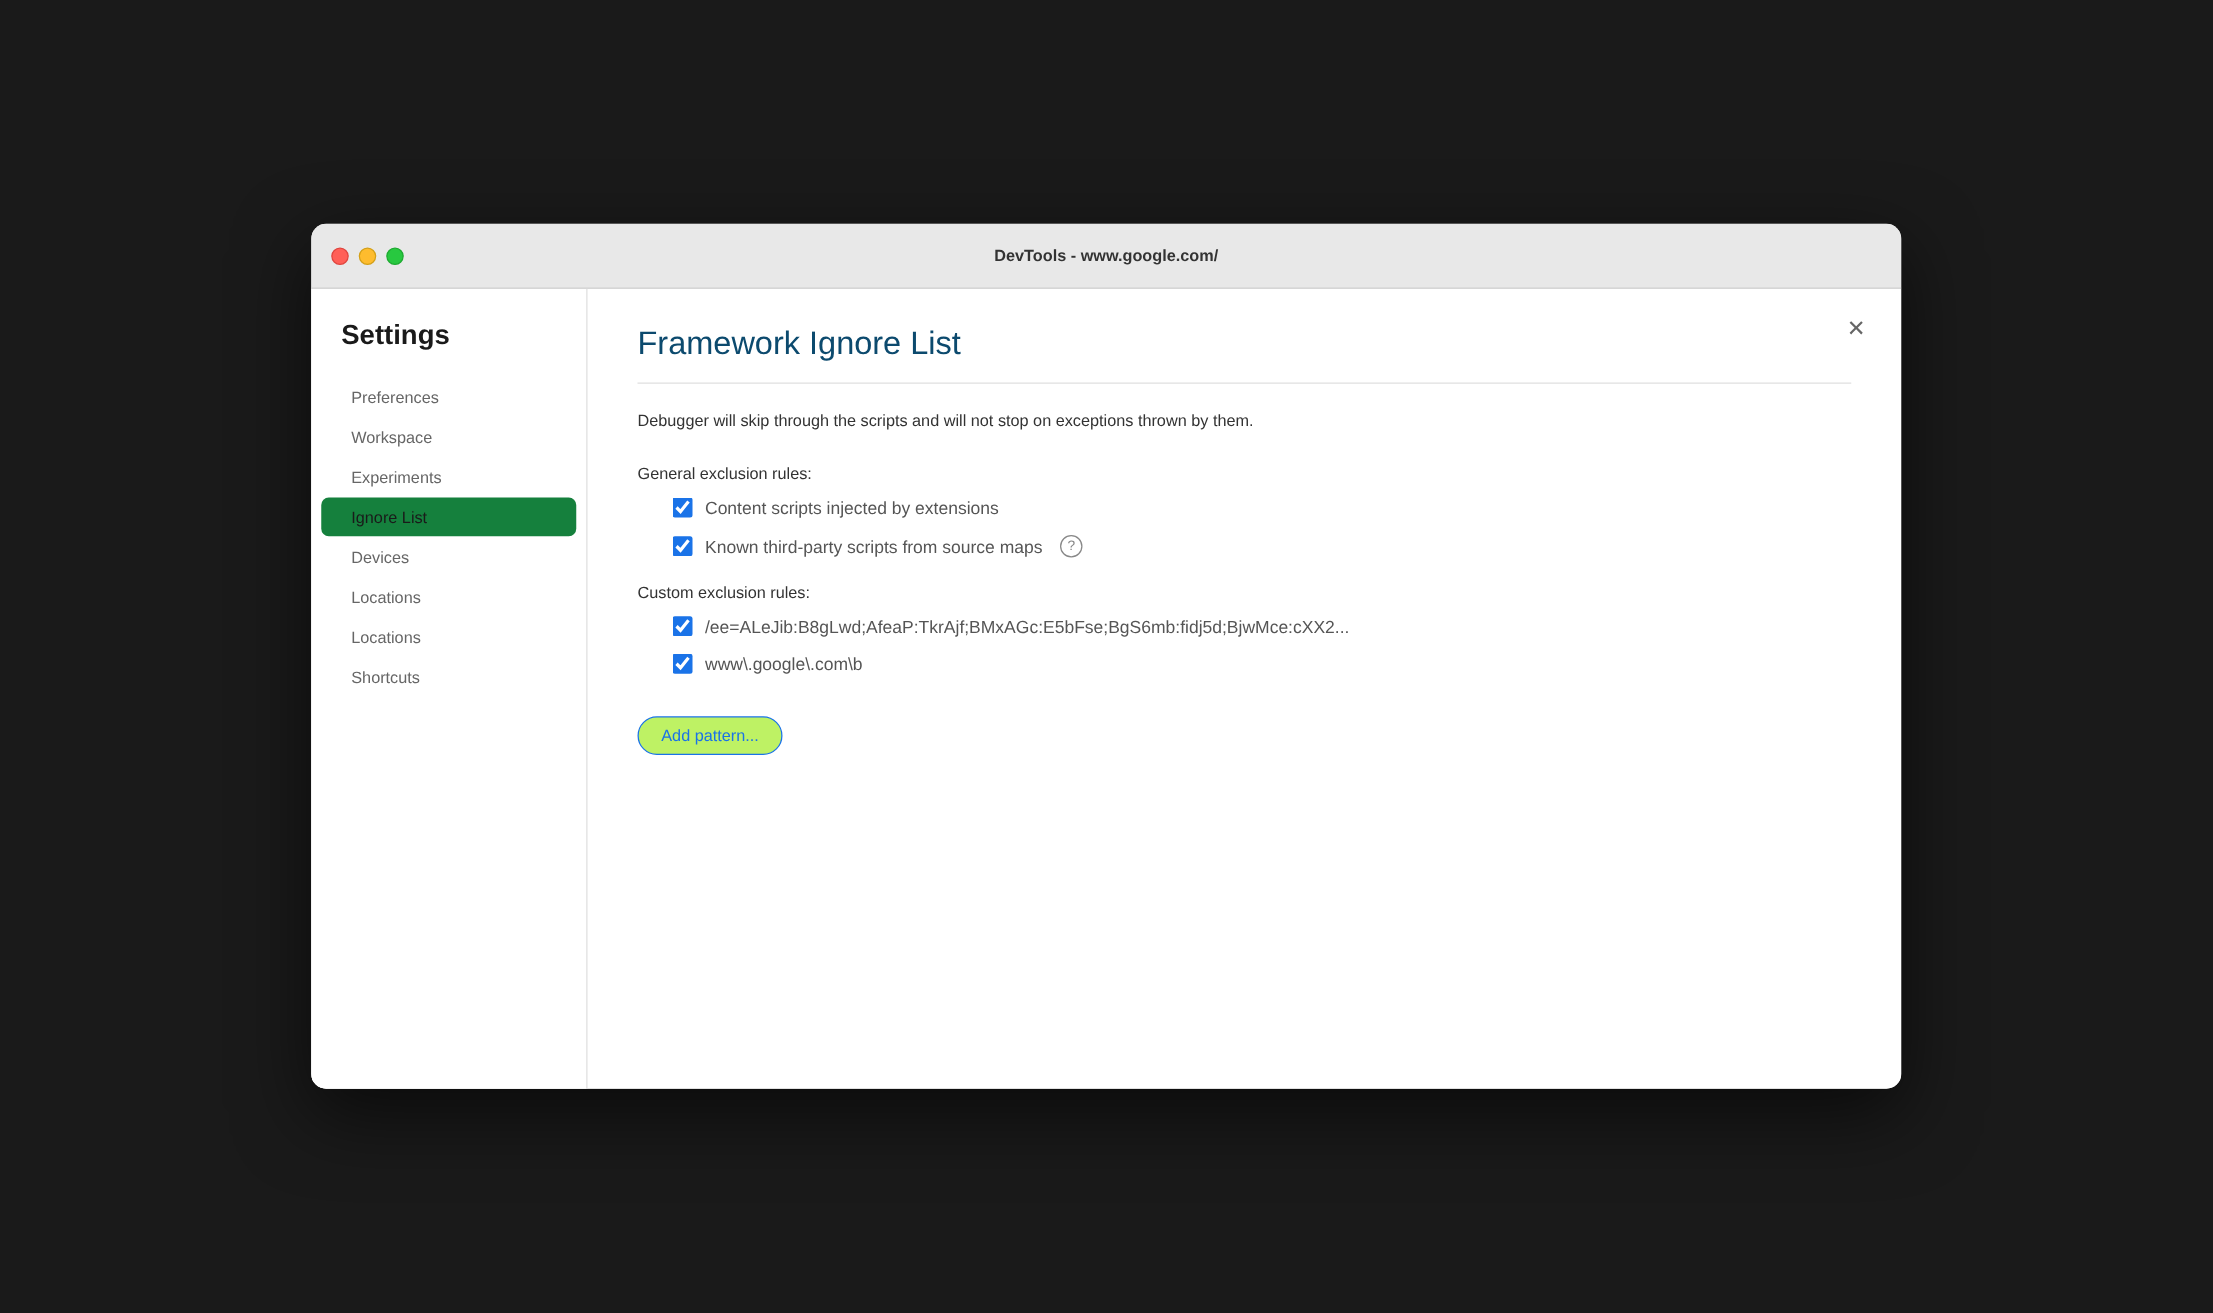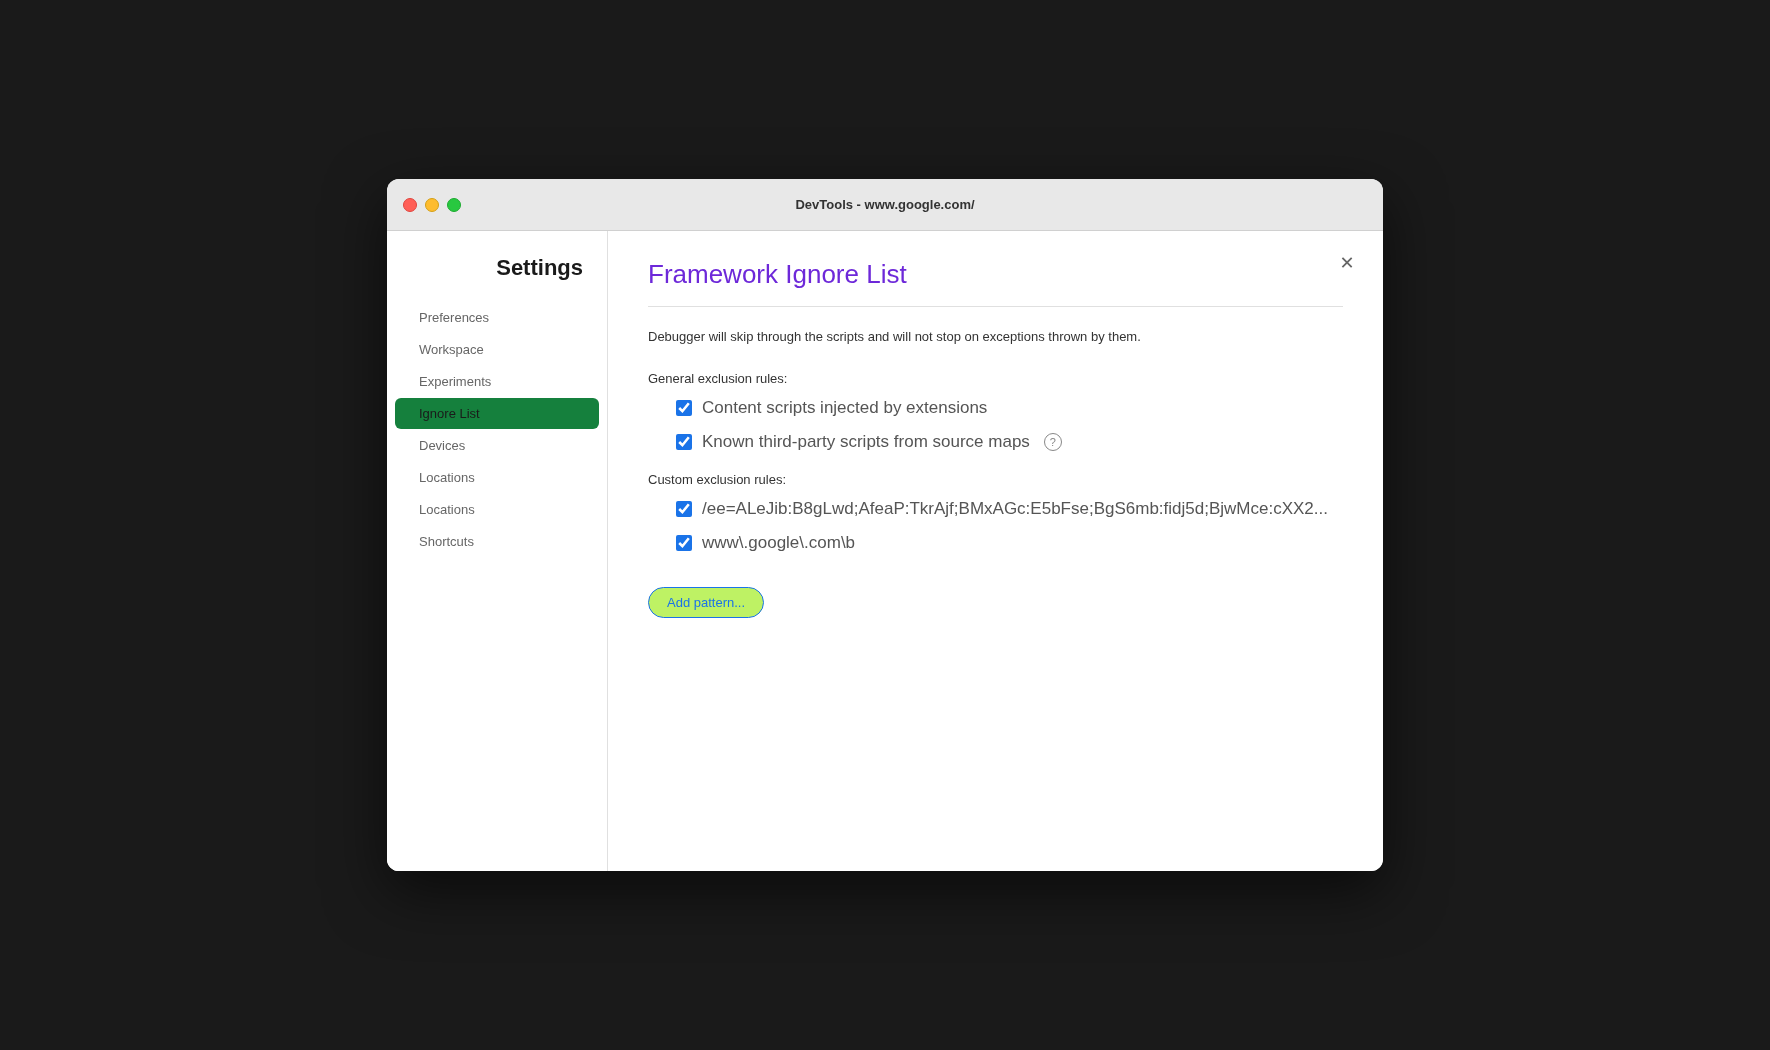--- a/index.html
+++ b/index.html
@@ -7,21 +7,21 @@
     body {
       background: #1a1a1a;
       display: flex;
       align-items: center;
       justify-content: center;
       min-height: 100vh;
       font-family: -apple-system, BlinkMacSystemFont, 'Segoe UI', Helvetica, Arial, sans-serif;
     }
 
     .window {
-      width: 996px;
+      width: 1272px;
       background: #f0f0f0;
       border-radius: 12px;
       box-shadow: 0 20px 60px rgba(0,0,0,0.6);
       overflow: hidden;
     }
 
     .titlebar {
       background: #e8e8e8;
       height: 52px;
       display: flex;
@@ -68,21 +68,20 @@
       background: #ffffff;
       padding: 24px 0;
       flex-shrink: 0;
     }
 
     .sidebar-heading {
       font-size: 22px;
       font-weight: 700;
       color: #1a1a1a;
       padding: 0 24px 20px 24px;
-      text-align: right;
     }
 
     .sidebar-item {
       display: block;
       padding: 8px 24px;
       font-size: 13px;
       color: #666;
       cursor: pointer;
       text-decoration: none;
       border-radius: 6px;
@@ -115,21 +114,21 @@
       display: flex;
       align-items: center;
       justify-content: center;
       color: #666;
       font-size: 18px;
     }
 
     .page-title {
       font-size: 26px;
       font-weight: 400;
-      color: #6d28d9;
+      color: #0c4a6e;
       margin-bottom: 16px;
     }
 
     .divider {
       border: none;
       border-top: 1px solid #e0e0e0;
       margin-bottom: 20px;
     }
 
     .description {
@@ -153,21 +152,21 @@
 
     .checkbox-row input[type="checkbox"] {
       width: 16px;
       height: 16px;
       accent-color: #1a73e8;
       cursor: pointer;
       flex-shrink: 0;
     }
 
     .checkbox-label {
-      font-size: 17px;
+      font-size: 14px;
       color: #555;
     }
 
     .enable-label {
       font-size: 14px;
       color: #999;
     }
 
     .help-icon {
       display: inline-flex;

